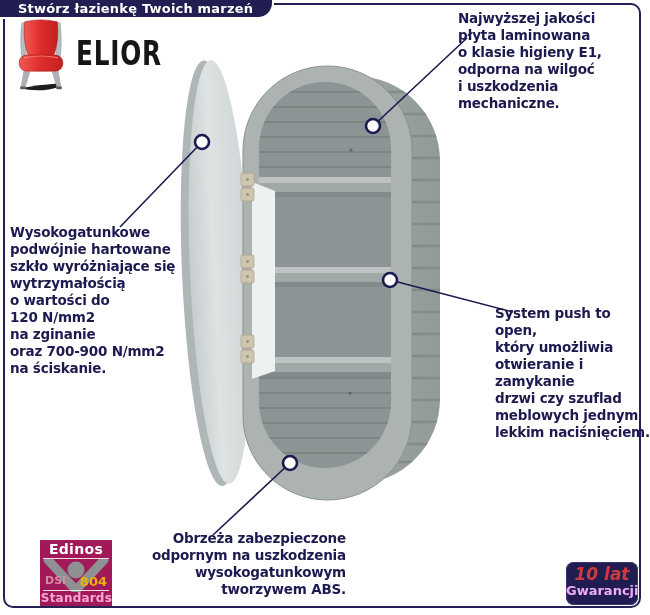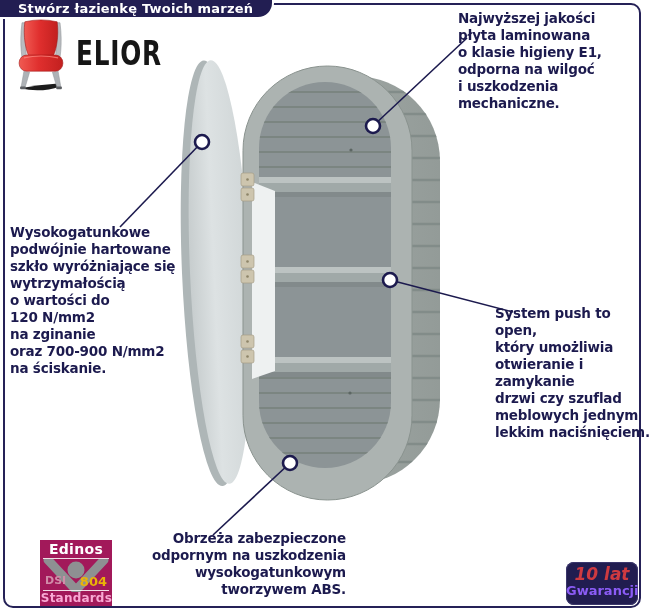--- a/index.html
+++ b/index.html
@@ -58,21 +58,21 @@
     position:absolute;left:0;top:51px;width:100%;text-align:right;
     color:#f9a8d4;font-weight:bold;font-size:12px;letter-spacing:.2px;
   }
   
   .warranty{
     position:absolute;left:566px;top:562px;width:72px;height:43px;
     background:#211d50;border-radius:8px;z-index:6;text-align:center;
     box-shadow:0 0 0 1px #3a366b inset;
   }
   .warranty .l1{color:#cf3a40;font-weight:bold;font-style:italic;font-size:17px;line-height:22px;margin-top:1px;}
-  .warranty .l2{color:#8b5cf6;font-weight:bold;font-size:13px;line-height:16px;margin-top:-2px;}
+  .warranty .l2{color:#f0abfc;font-weight:bold;font-size:13px;line-height:16px;margin-top:-2px;}
 </style>
 </head>
 <body>
 
 <div class="frame"></div>
 
 <div class="ribbon">
   <span>Stwórz łazienkę Twoich marzeń</span>
 </div>
 

